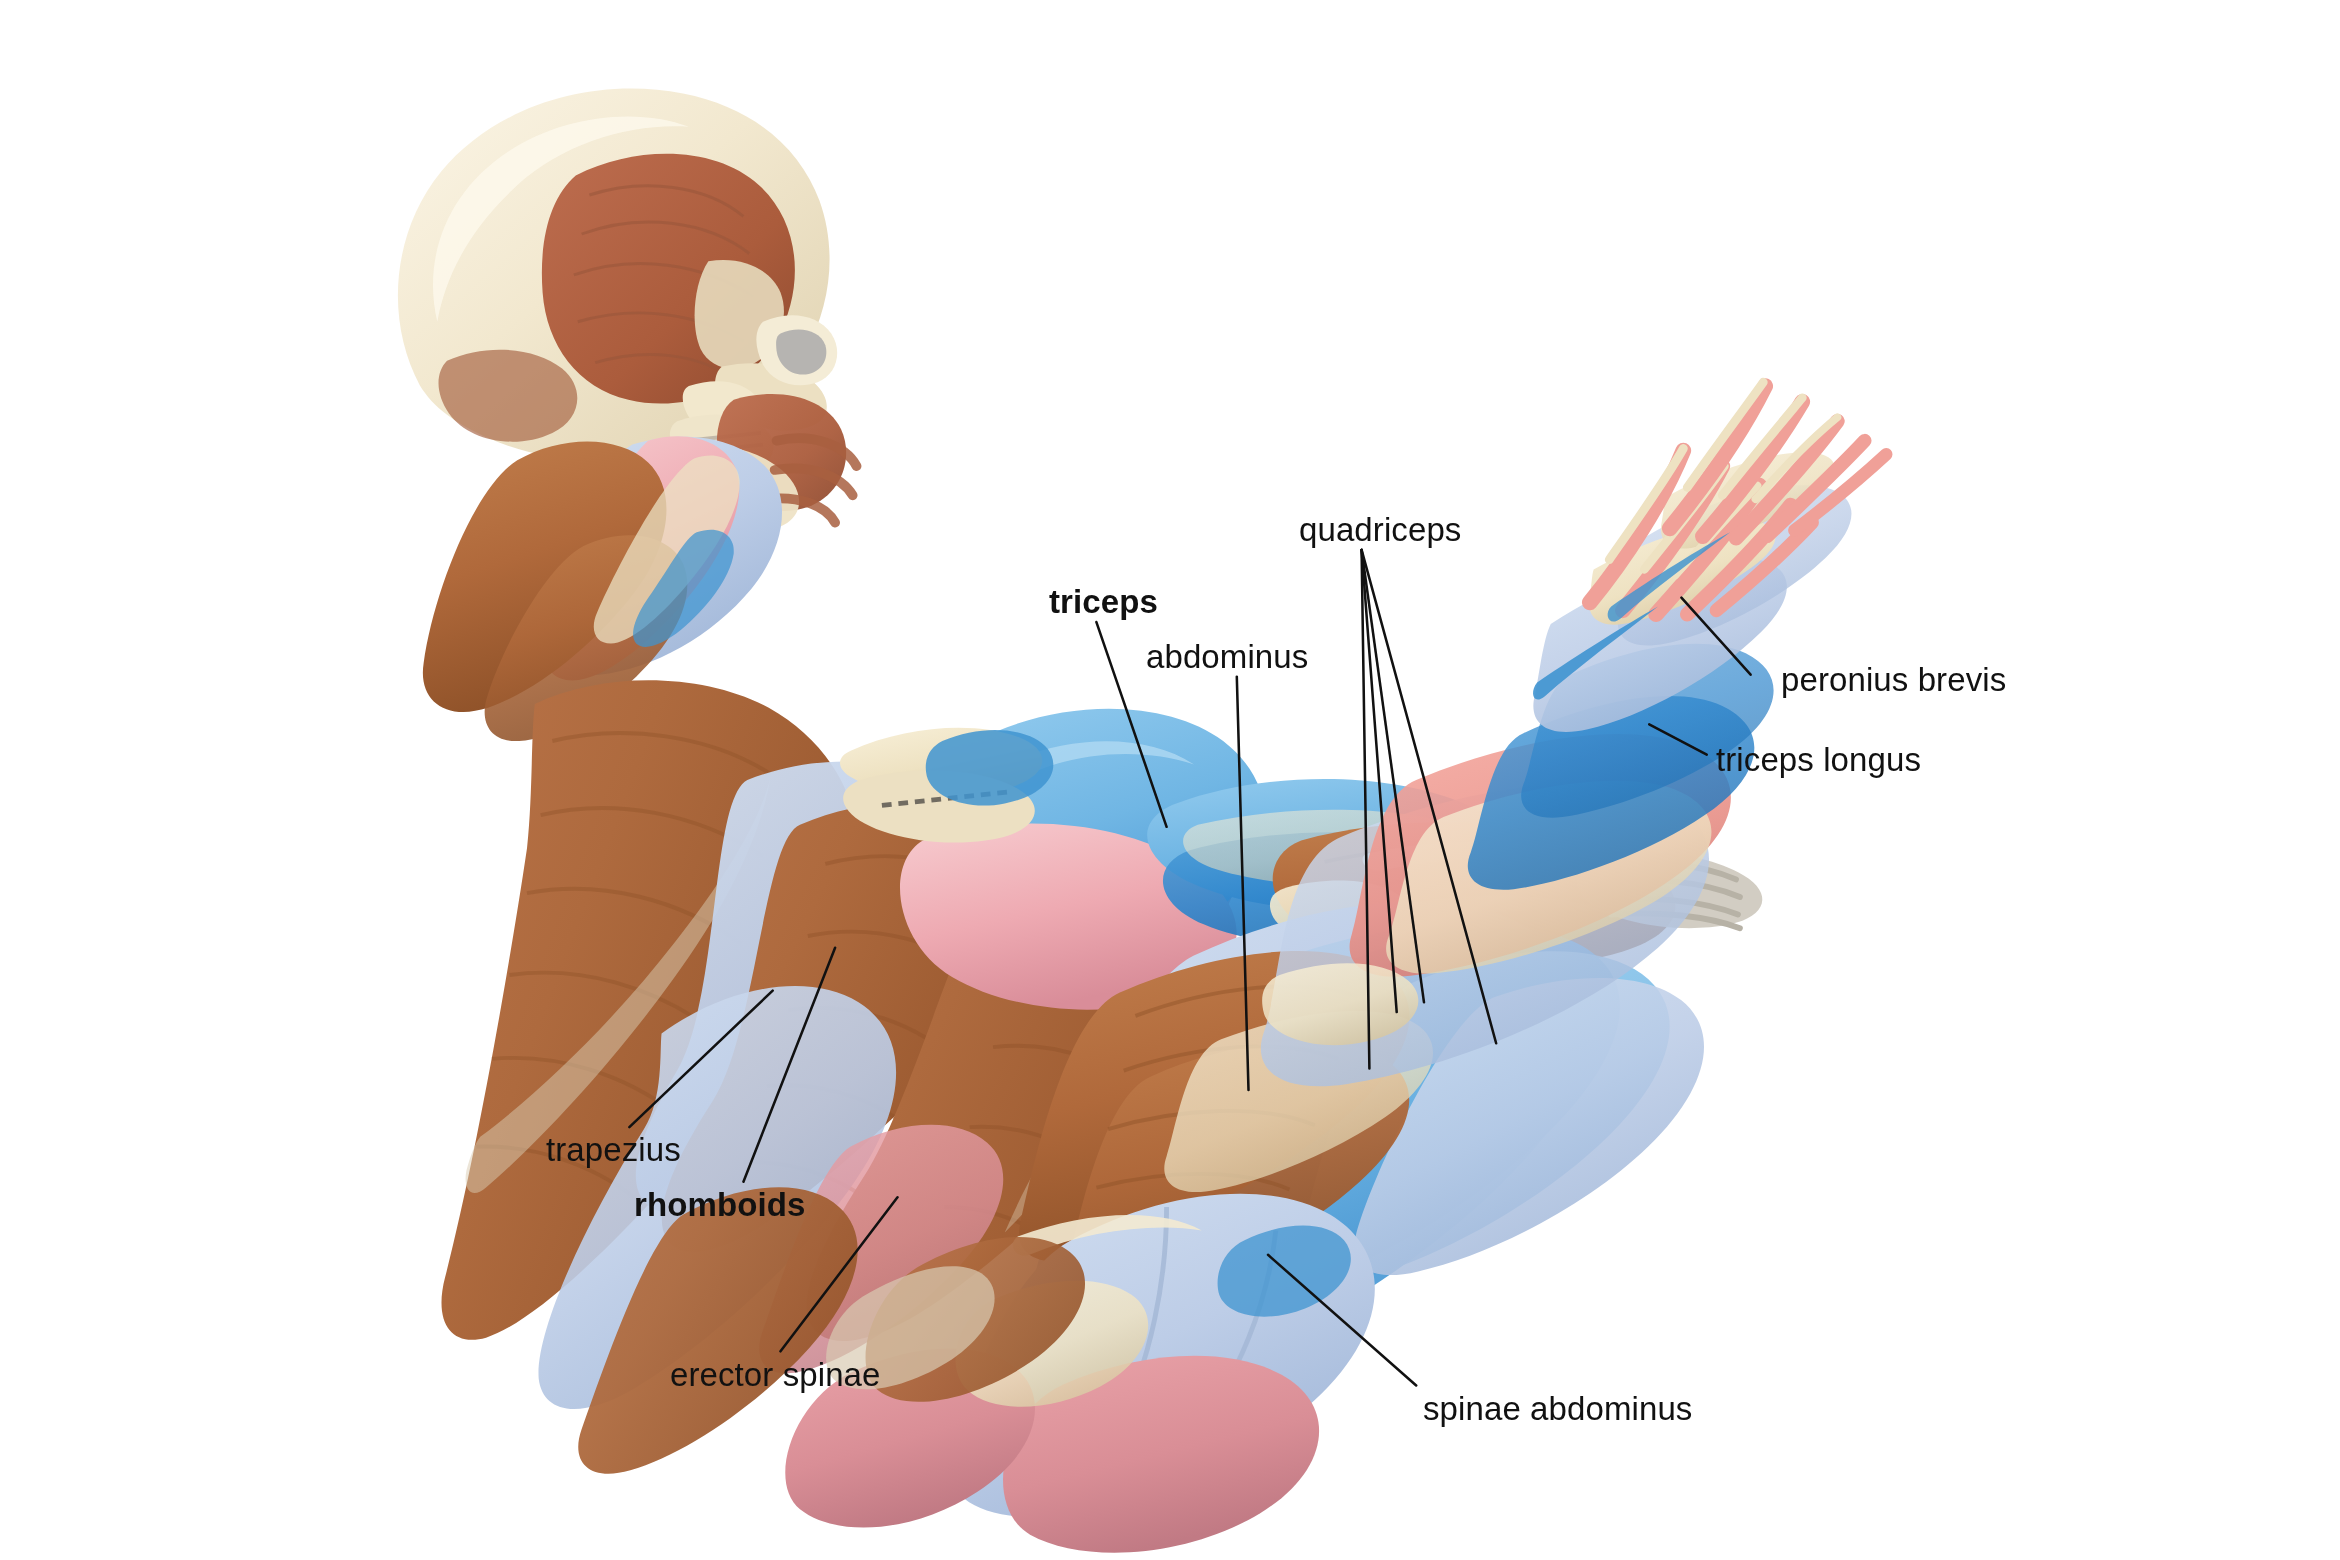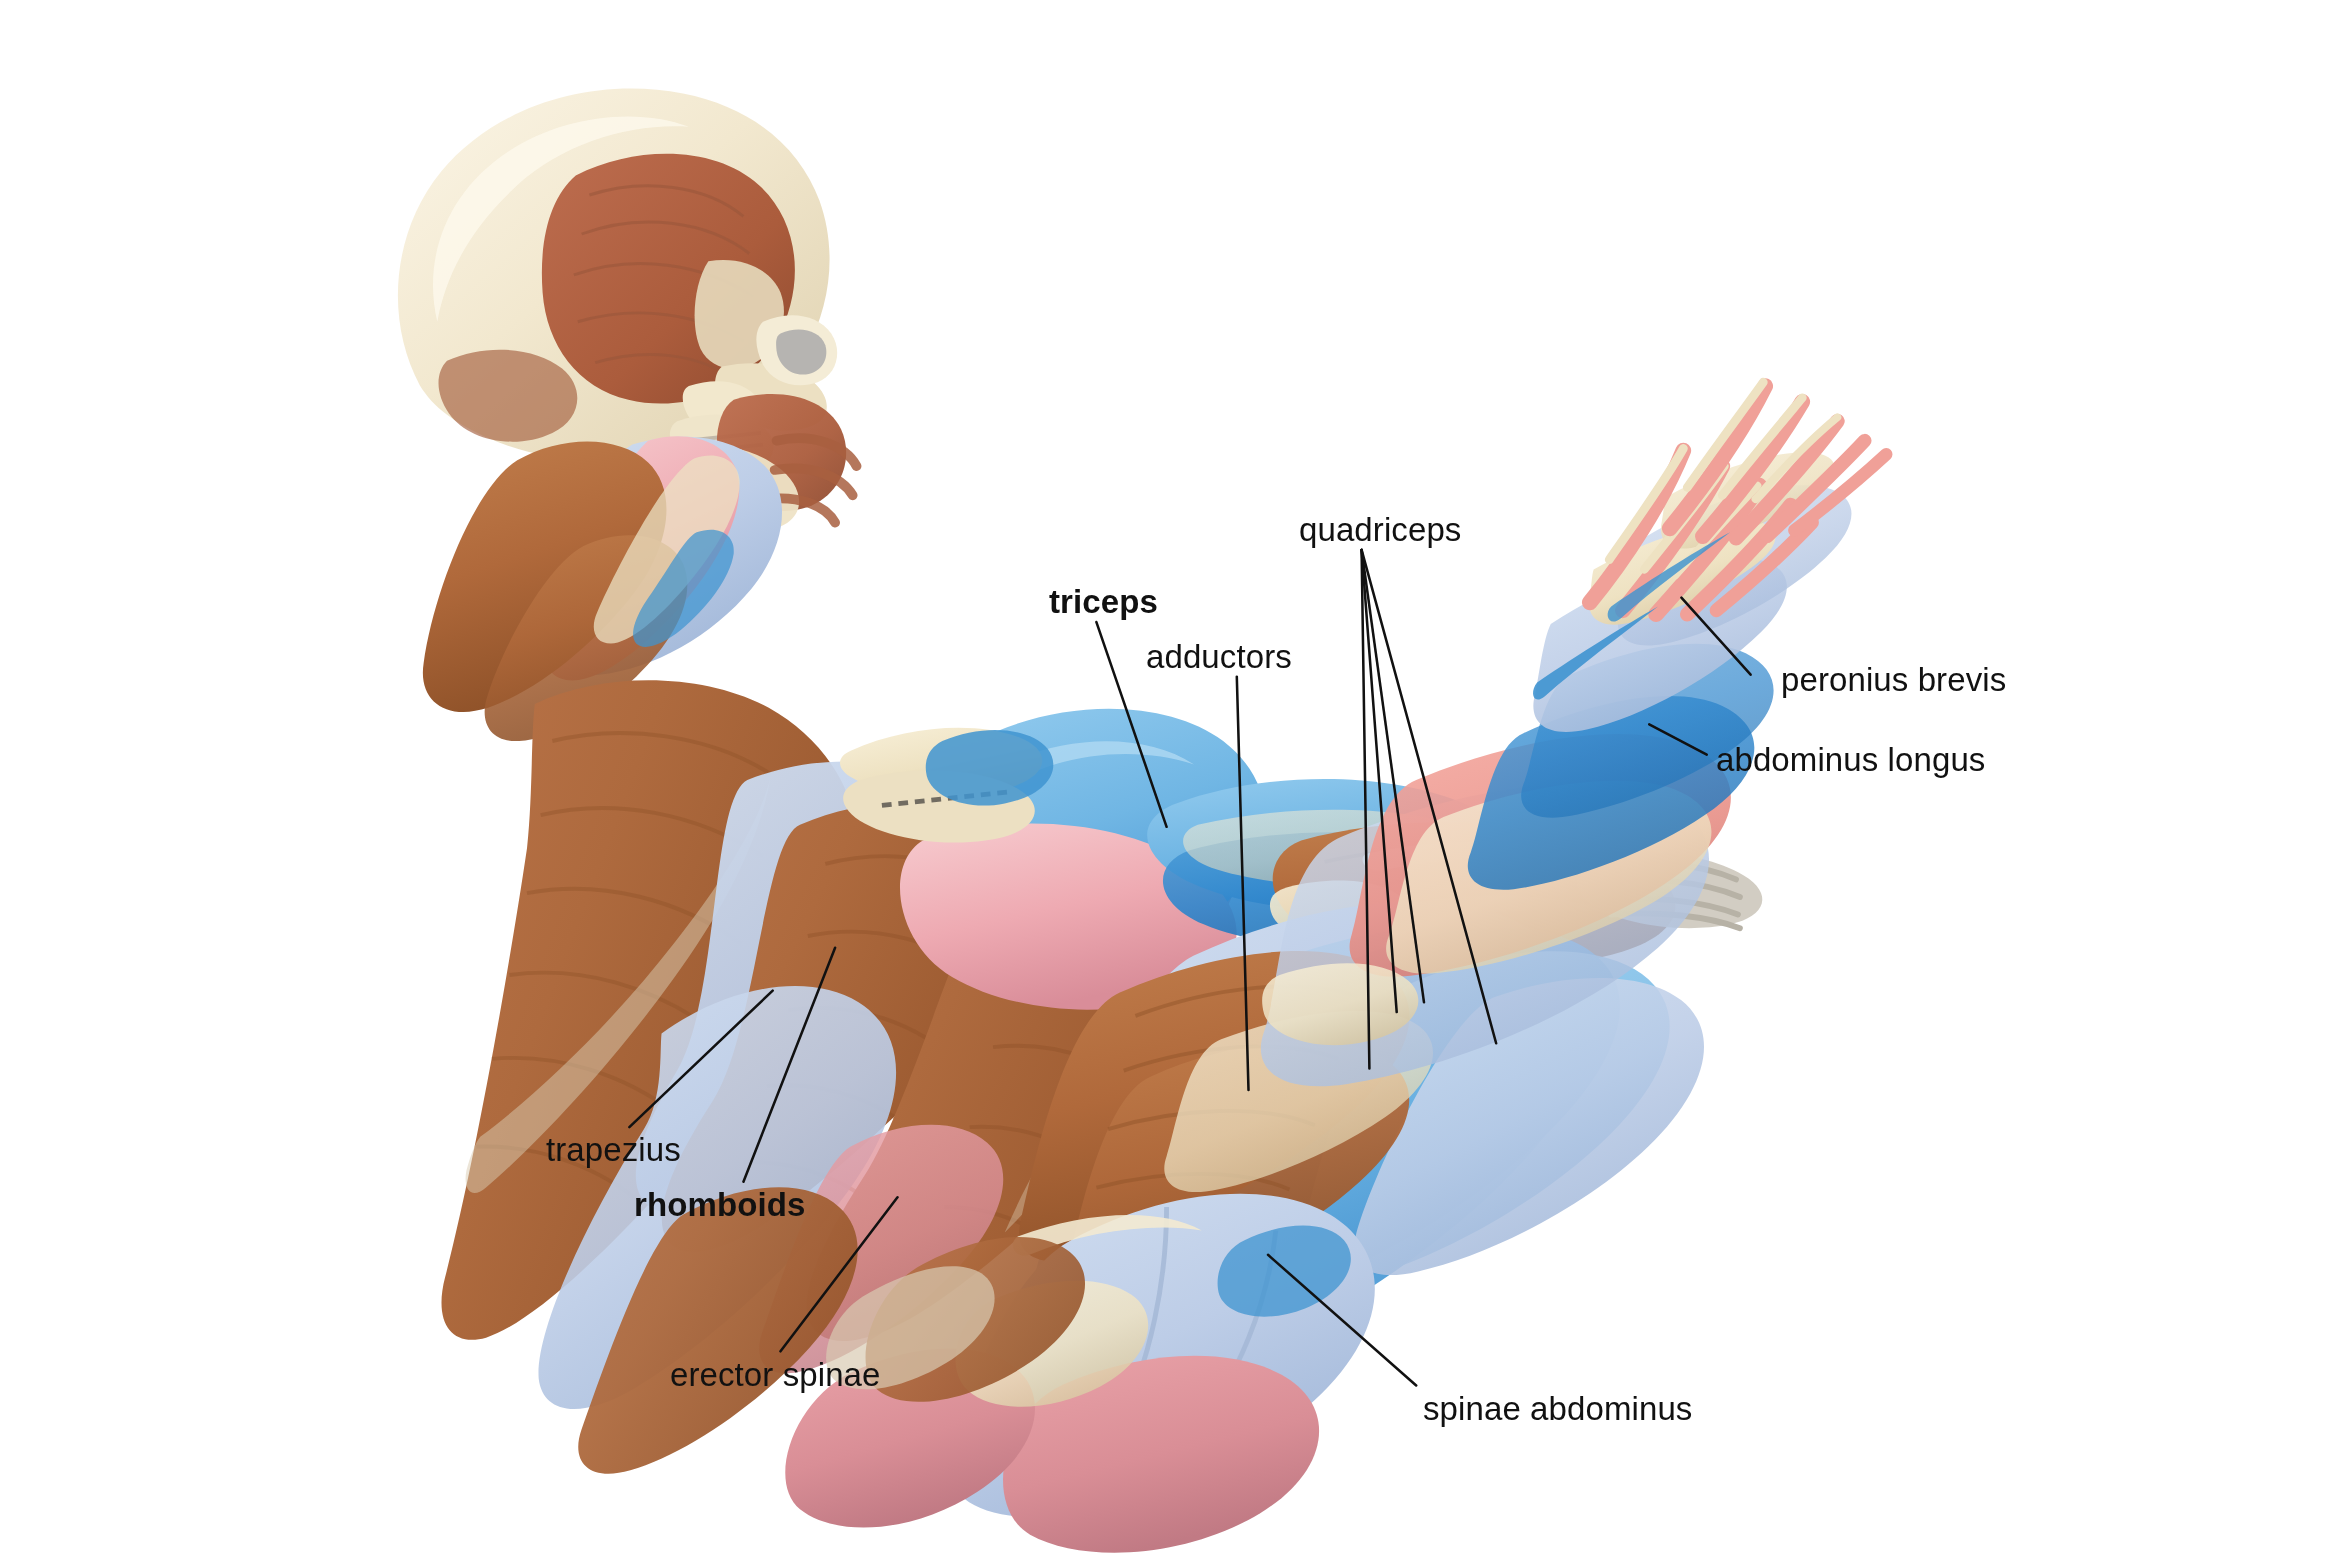--- a/index.html
+++ b/index.html
@@ -390,25 +390,25 @@
       <path d="M800 1386 L 920 1228"></path>
 
       <path d="M1452 1421 L 1300 1287"></path>
     </g>
   </svg>
 
   <div class="anno-label" style="left:1299px; top:513px;">quadriceps</div>
 
   <div class="anno-label" style="left:1049px; top:585px;font-weight:bold;">triceps</div>
 
-  <div class="anno-label" style="left:1146px; top:640px;">adductors</div>
+  <div class="anno-label" style="left:1146px; top:640px;">abdominus</div>
 
   <div class="anno-label" style="left:1761px; top:663px;margin-left:20px;">peronius brevis</div>
 
-  <div class="anno-label" style="left:1716px; top:743px;">abdominus longus</div>
+  <div class="anno-label" style="left:1716px; top:743px;">triceps longus</div>
 
   <div class="anno-label" style="left:530px; top:1133px;margin-left:16px;">trapezius</div>
 
   <div class="anno-label" style="left:634px; top:1188px;font-weight:bold;">rhomboids</div>
 
   <div class="anno-label" style="left:670px; top:1358px;">erector spinae</div>
 
   <div class="anno-label" style="left:1423px; top:1392px;">spinae abdominus</div>
 
 </div>

